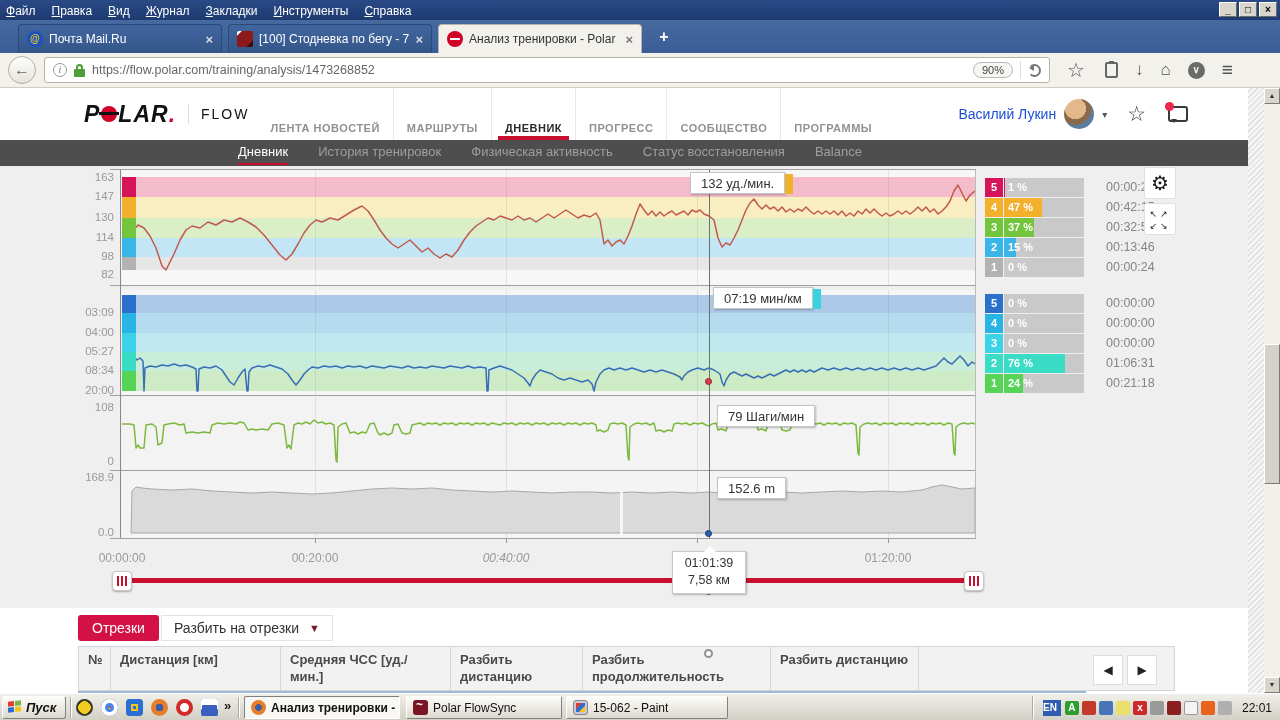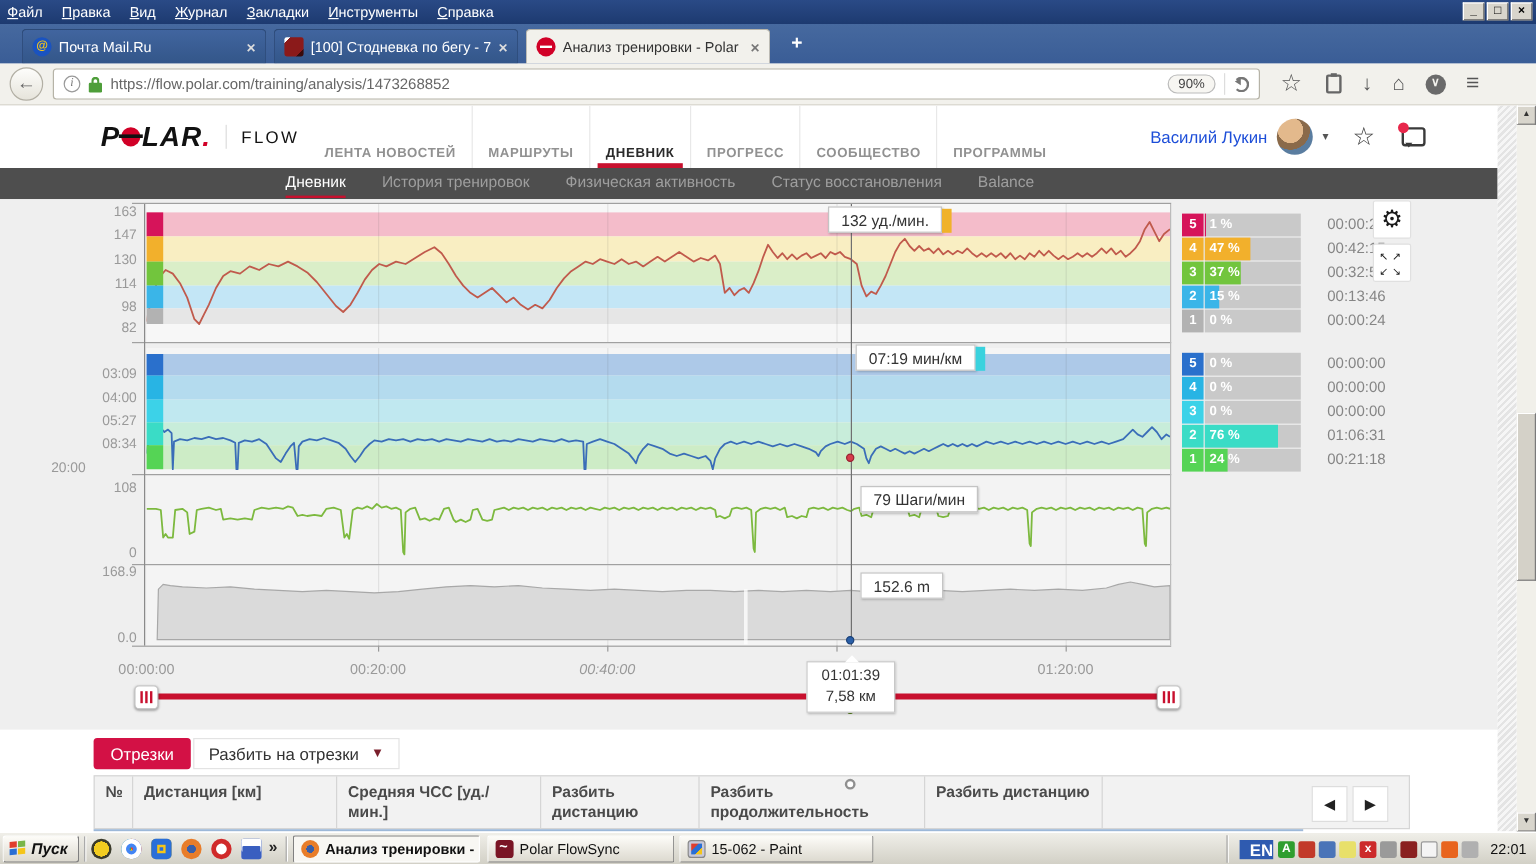--- a/index.html
+++ b/index.html
@@ -137,21 +137,21 @@
 .ql-more { position:absolute; left:224px; top:4px; font-size:13px; font-weight:bold; color:#222; }
 .task { position:absolute; top:2px; height:23px; background:linear-gradient(#fdfcf8,#dcd9cf); border:1px solid; border-color:#fff #808080 #808080 #fff; border-radius:2px; display:flex; align-items:center; gap:5px; padding:0 6px; font-size:12px; color:#111; overflow:hidden; white-space:nowrap; }
 .task.active { background:#f8f7f3; border-color:#808080 #fff #fff #808080; font-weight:bold; }
 .ticon { width:15px; height:15px; flex:none; border-radius:3px; }
 .ticon.firefox { background:radial-gradient(circle at 50% 50%, #3a5fa8 0 30%, #e87d2a 31% 100%); border-radius:50%; }
 .ticon.flowsync { background:#7a1525; position:relative; }
 .ticon.flowsync::after { content:"~"; position:absolute; left:3px; top:-2px; color:#fff; font-weight:bold; font-size:12px; }
 .ticon.paint { background:#c8c8d8; border:1px solid #888; position:relative; }
 .ticon.paint::after { content:""; position:absolute; left:2px; top:2px; width:9px; height:9px; background:linear-gradient(135deg,#e03e2d 0 33%,#2a6fd4 34% 66%,#f5c518 67%); }
 .tray { position:absolute; right:2px; top:2px; height:23px; display:flex; align-items:center; gap:4px; padding:0 6px 0 10px; border-left:1px solid #aaa; box-shadow:inset 1px 0 0 #fff; }
-.lang { width:28px; height:16px; background:#2f5bb0; color:#fff; font-size:14px; font-weight:bold; text-align:right; line-height:16px; }
+.lang { width:18px; height:16px; background:#2f5bb0; color:#fff; font-size:10px; font-weight:bold; text-align:left; line-height:16px; }
 .tray-ico { width:14px; height:14px; border-radius:2px; font-size:10px; font-weight:bold; color:#fff; text-align:center; line-height:14px; }
 .clock { font-size:12px; color:#111; margin-left:6px; }
 </style>
 </head>
 <body>
 
 <div class="screen">
 
   <div class="menubar">
     <div class="menu-items" id="menu-items"><span class="menu-item">Файл</span><span class="menu-item">Правка</span><span class="menu-item">Вид</span><span class="menu-item">Журнал</span><span class="menu-item">Закладки</span><span class="menu-item">Инструменты</span><span class="menu-item">Справка</span></div>
@@ -261,21 +261,21 @@
             <svg width="853" height="115" viewBox="0 0 853 115">
               <polyline points="0,98 4,80 10,62 16,55 22,58 28,66 34,78 40,96 44,100 48,92 52,84 58,70 64,60 70,56 78,58 86,52 94,55 102,50 110,52 118,48 126,52 134,57 142,65 150,75 158,85 164,90 170,84 176,74 182,63 188,55 194,50 200,52 208,48 216,50 224,45 232,40 240,36 246,41 252,50 258,60 264,68 270,74 276,78 282,74 288,70 294,76 300,82 306,78 312,84 318,88 324,84 330,87 336,80 342,70 348,62 354,56 360,52 366,48 372,50 378,46 384,48 390,50 396,46 402,50 408,48 414,52 420,48 426,44 432,48 438,44 444,40 450,44 456,48 462,45 468,47 474,43 478,50 482,74 486,70 490,76 494,72 498,70 502,74 506,66 510,56 514,44 518,34 522,40 526,45 530,41 534,46 538,42 542,46 546,43 550,41 554,45 558,43 562,41 566,45 570,40 574,42 578,40 582,44 587,46 592,50 596,68 600,77 604,73 608,75 612,68 616,60 620,50 624,40 628,33 632,29 636,35 640,39 644,35 648,39 652,37 656,41 660,37 664,42 668,39 672,42 676,39 680,41 684,37 688,41 692,44 696,41 700,44 704,41 708,44 712,41 716,45 720,41 724,46 728,43 732,46 736,41 740,44 744,39 748,43 752,39 756,43 760,46 764,43 768,46 772,44 776,41 780,44 784,41 788,44 792,41 796,37 800,41 804,37 808,42 812,39 816,44 820,41 824,37 828,31 832,21 836,15 840,23 844,31 848,25 853,21" fill="none" stroke="#c05a4c" stroke-width="1.5" stroke-linejoin="round"></polyline>
             </svg>
           </div>
         </div>
       <div class="crow" id="row-pace" style="top: 124px; height: 105px;">
           <span class="ytick" style="top: 16px;">03:09</span>
           <span class="ytick" style="top: 36px;">04:00</span>
           <span class="ytick" style="top: 55px;">05:27</span>
           <span class="ytick" style="top: 74px;">08:34</span>
-          <span class="ytick" style="top: 94px; text-align: center;">20:00</span>
+          <span class="ytick" style="top: 94px;">20:00</span>
           <div class="plotarea" style="height: 105px; background: rgb(245, 245, 245);">
             <div class="band" style="top: 5px; height: 18px; background: rgb(173, 201, 232);"></div>
             <div class="chip" style="top: 5px; height: 18px; background: rgb(42, 112, 204);"></div>
             <div class="band" style="top: 23px; height: 20px; background: rgb(180, 219, 238);"></div>
             <div class="chip" style="top: 23px; height: 20px; background: rgb(40, 180, 228);"></div>
             <div class="band" style="top: 43px; height: 19px; background: rgb(192, 232, 240);"></div>
             <div class="chip" style="top: 43px; height: 19px; background: rgb(60, 210, 232);"></div>
             <div class="band" style="top: 62px; height: 19px; background: rgb(200, 237, 218);"></div>
             <div class="chip" style="top: 62px; height: 19px; background: rgb(58, 220, 198);"></div>
             <div class="band" style="top: 81px; height: 20px; background: rgb(205, 236, 198);"></div>

